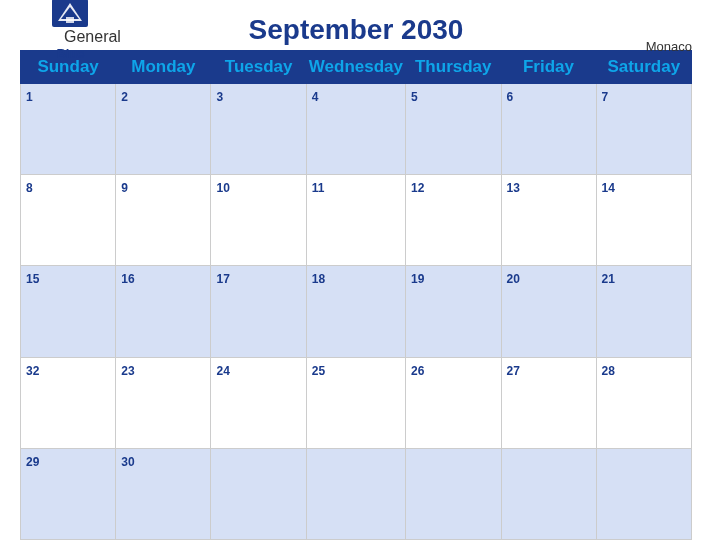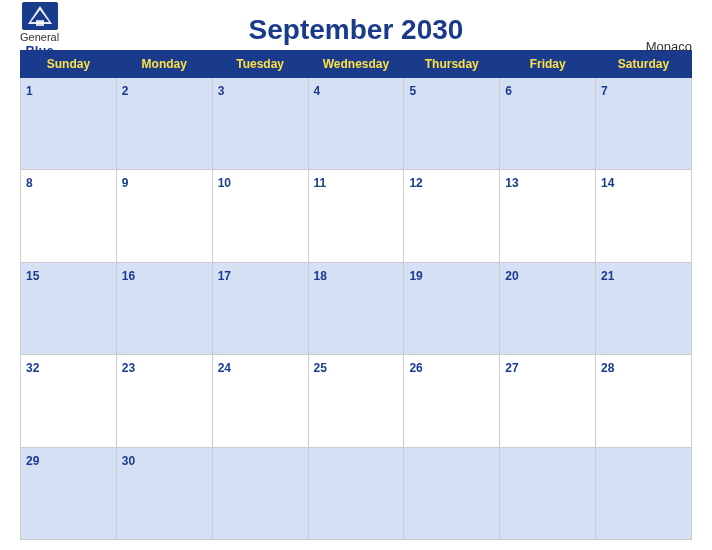--- a/index.html
+++ b/index.html
@@ -27,23 +27,24 @@
     .logo {
       position: absolute;
       left: 0;
       display: flex;
       flex-direction: column;
       align-items: center;
       font-size: 11px;
     }
 
     .logo-general {
-      font-size: 11px;
+      font-size: 16px;
       color: #333;
       font-weight: normal;
+      margin-left: 44px;
     }
 
     .logo-blue {
       font-size: 13px;
       color: #1a3a8c;
       font-weight: bold;
     }
 
     .logo-icon {
       width: 36px;
@@ -68,22 +69,22 @@
     }
 
     .calendar-table {
       width: 100%;
       border-collapse: collapse;
       flex: 1;
     }
 
     .calendar-table thead tr th {
       background-color: #1a3a8c;
-      color: #fde047;
-      font-size: 12px;
+      color: #0ea5e9;
+      font-size: 17px;
       font-weight: bold;
       text-align: center;
       padding: 6px 2px;
       border: 1px solid #1a3a8c;
     }
 
     .calendar-table tbody tr td {
       border: 1px solid #ccc;
       vertical-align: top;
       padding: 3px 5px;

